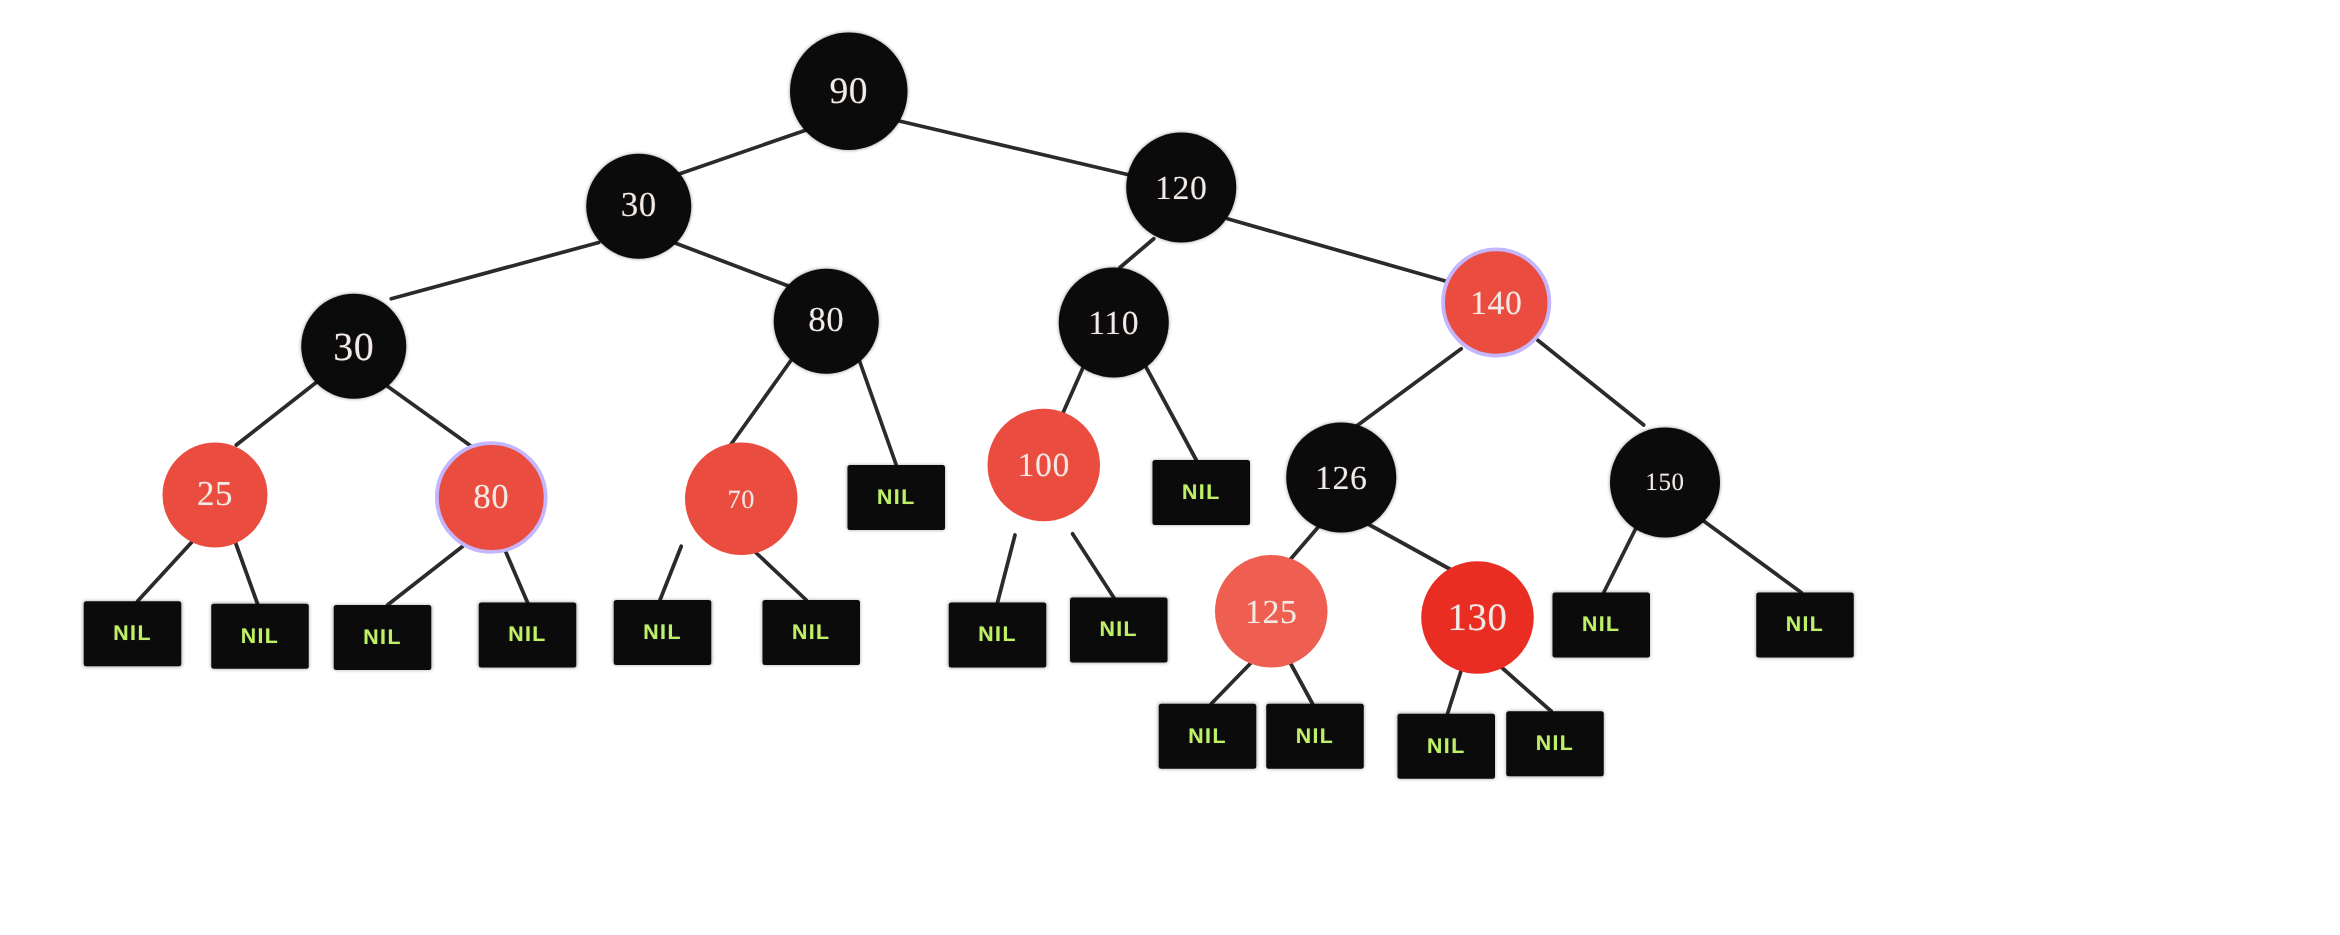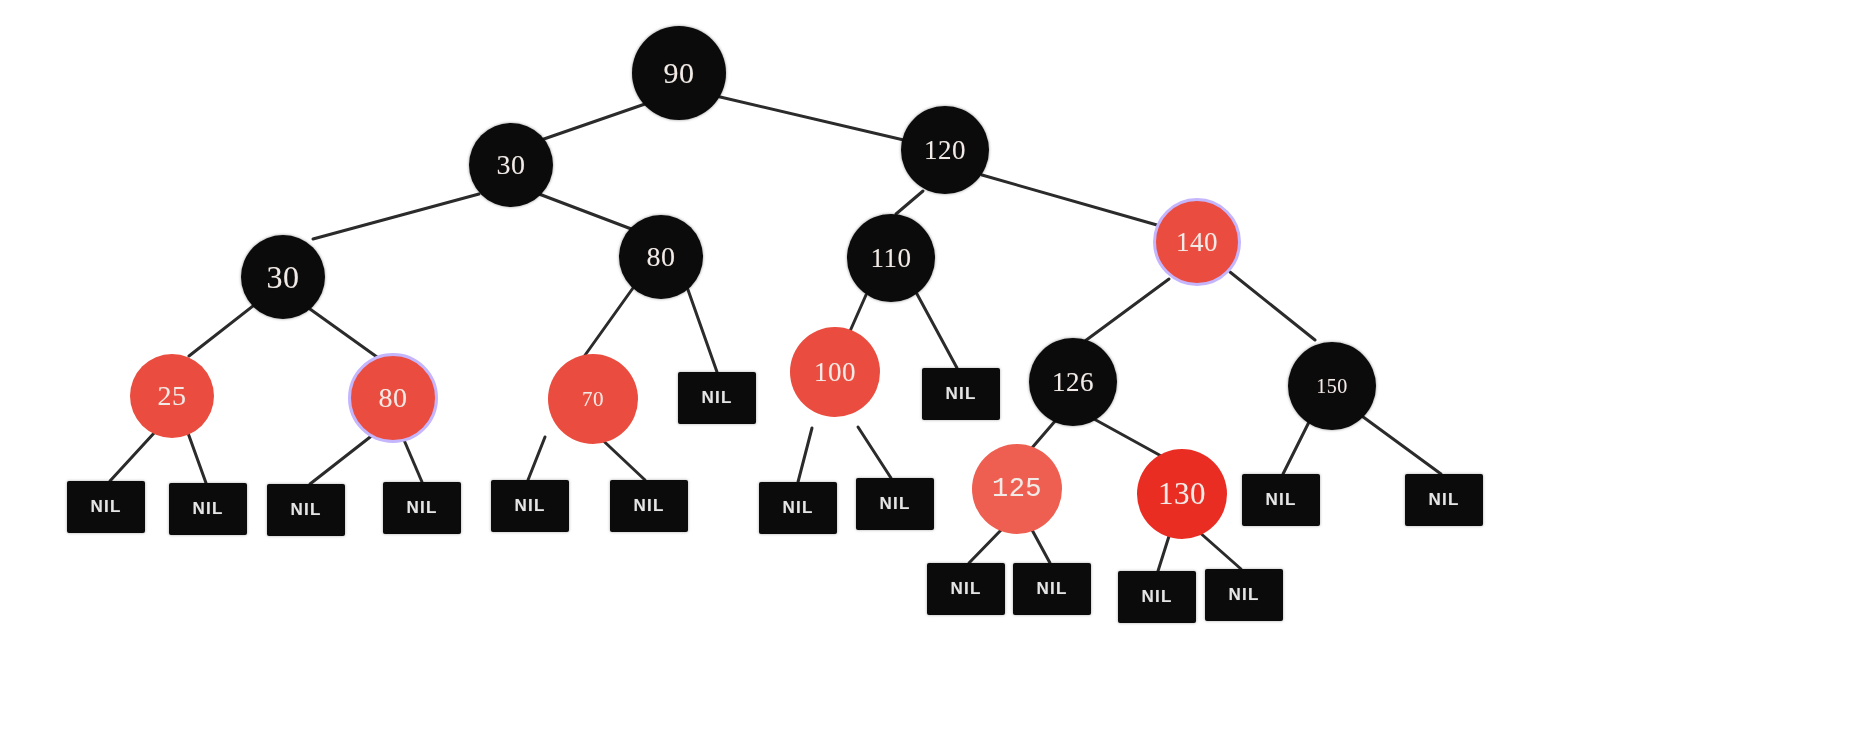--- a/index.html
+++ b/index.html
@@ -45,33 +45,32 @@
     box-shadow: 0 0 3px rgba(0,0,0,0.45);
   }
   .node.red {
     background: #ea4d3f;
   }
   .node.red-dark {
     background: #ea2d23;
   }
   .node.red-light {
     background: #ee5f51;
-    font-family: Liberation Mono, monospace;
   }
   .node.outlined {
     border: 3px solid #c4b5fd;
   }
   .node.nil {
     border-radius: 2px;
     background: #0b0b0b;
     font-family: "Liberation Sans", "DejaVu Sans", sans-serif;
     font-weight: 700;
     font-size: 17px;
     letter-spacing: 1.2px;
-    color: #e5e5e5;
+    color: #bef264;
     box-shadow: 0 0 3px rgba(0,0,0,0.35);
   }
 </style>
 </head>
 <body>
 
 <div id="canvas">
   <svg id="edge-layer" viewBox="0 0 1872 748" width="1872" height="748">
       <line x1="645" y1="104" x2="541" y2="140" stroke="#2b2b2b" stroke-width="3" stroke-linecap="round"></line>
       <line x1="716" y1="96" x2="908" y2="141" stroke="#2b2b2b" stroke-width="3" stroke-linecap="round"></line>

